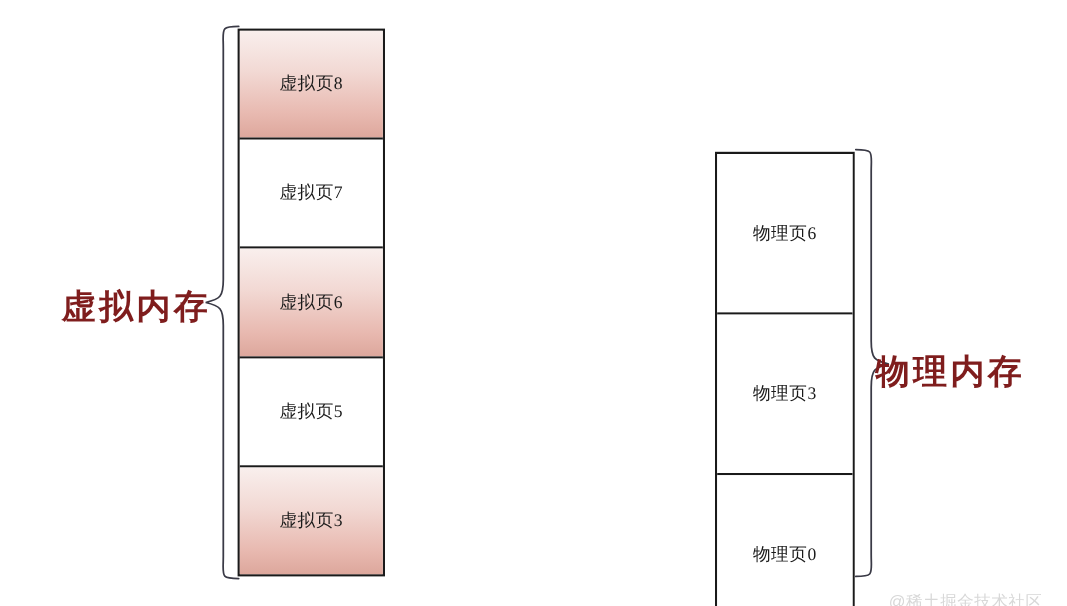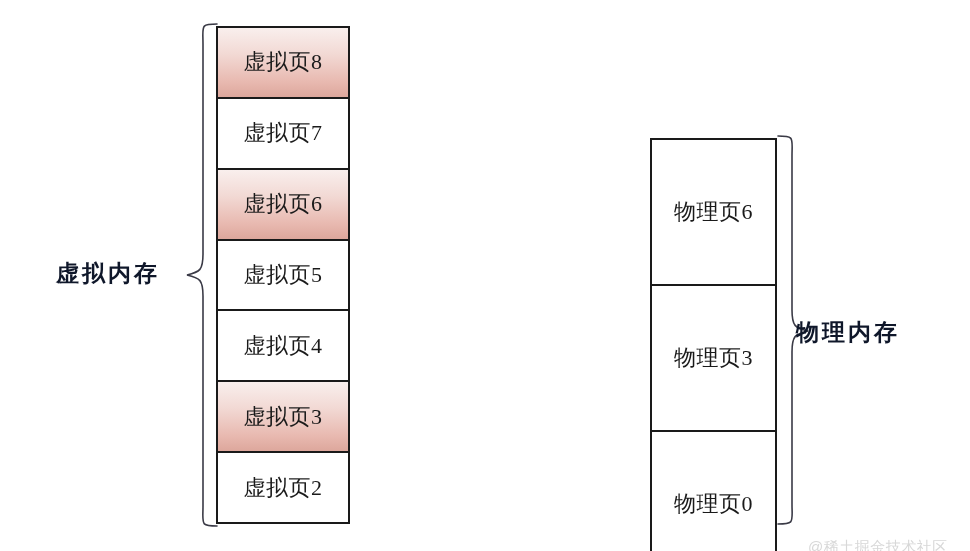--- a/index.html
+++ b/index.html
@@ -42,21 +42,21 @@
   }
 
   .mem-cell {
     flex: 1 1 0;
     box-sizing: border-box;
     border-bottom: 2px solid #1a1a1a;
     display: flex;
     align-items: center;
     justify-content: center;
     background: #ffffff;
-    font-size: 22px;
+    font-size: 16px;
     color: #1a1a1a;
     letter-spacing: 0.5px;
     white-space: nowrap;
   }
   .mem-cell:last-child {
     border-bottom: none;
   }
   .mem-cell.highlight {
     background: linear-gradient(to bottom, #f9efed 0%, #f2d9d4 38%, #e8b9b0 78%, #dda79c 100%);
   }
@@ -83,22 +83,22 @@
     stroke: #3a3a46;
     stroke-width: 1.6;
     stroke-linecap: round;
   }
 
   
   .mem-label {
     position: absolute;
     font-family: "Liberation Serif", "DejaVu Serif", serif;
     font-weight: bold;
-    font-size: 23px;
-    color: #0f172a;
+    font-size: 31px;
+    color: #7f1d1d;
     letter-spacing: 3px;
     white-space: nowrap;
   }
   #virtual-label {
     left: 56px;
     top: 258px;
   }
   #physical-label {
     left: 796px;
     top: 317px;
@@ -131,23 +131,21 @@
              C 14 256, 17 258, 17 274
              L 17 484
              C 17 502, 14 504, 31 504"></path>
   </svg>
 
   <div class="mem-table" id="virtual-table">
     <div class="mem-cell highlight">虚拟页8</div>
     <div class="mem-cell">虚拟页7</div>
     <div class="mem-cell highlight">虚拟页6</div>
     <div class="mem-cell">虚拟页5</div>
-    <div class="mem-cell">虚拟页4</div>
     <div class="mem-cell highlight">虚拟页3</div>
-    <div class="mem-cell">虚拟页2</div>
   </div>
 
   <div class="mem-label" id="virtual-label">虚拟内存</div>
 
   <div class="mem-table" id="physical-table">
     <div class="mem-cell">物理页6</div>
     <div class="mem-cell">物理页3</div>
     <div class="mem-cell">物理页0</div>
   </div>
 

